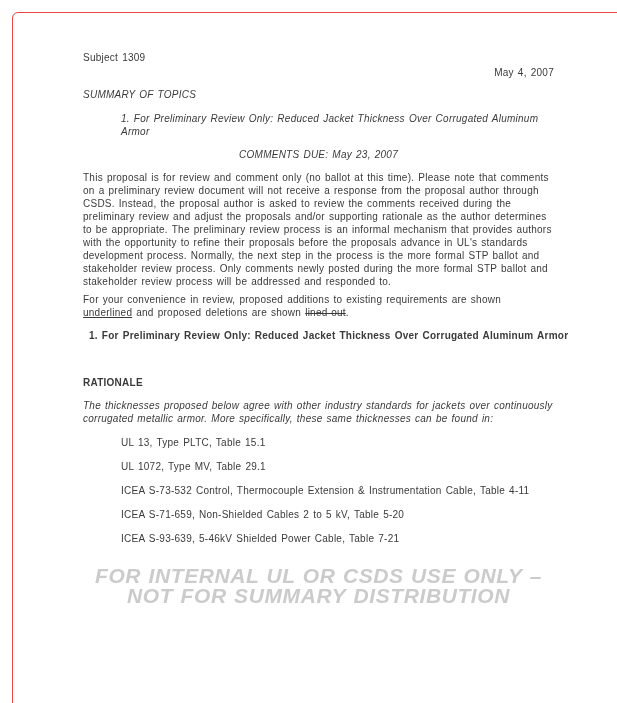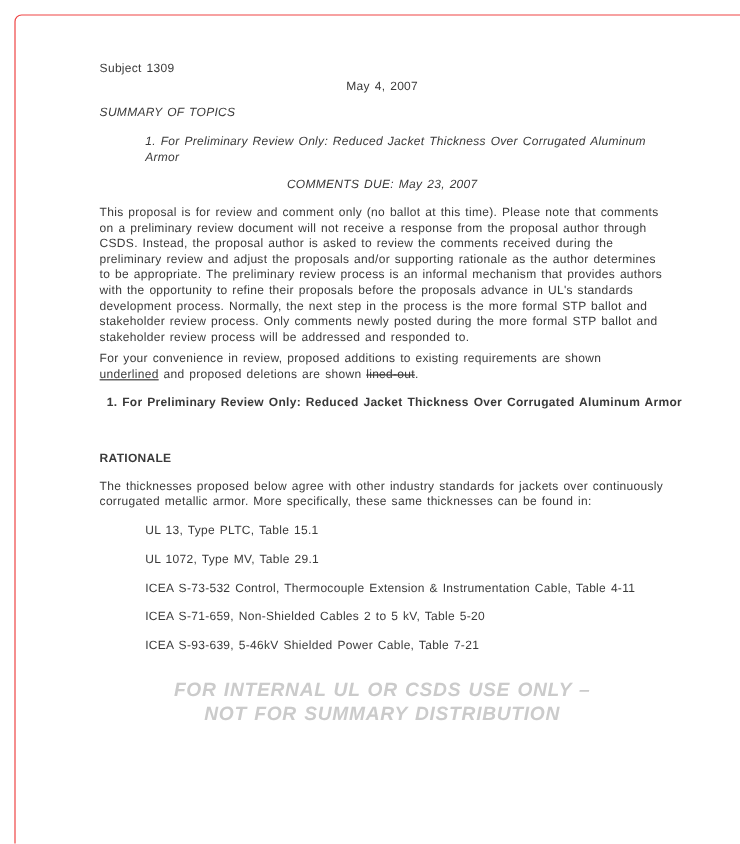--- a/index.html
+++ b/index.html
@@ -19,43 +19,43 @@
     color: #3a3a3a;
     font-size: 10px;
     line-height: 13px;
     letter-spacing: 0.25px;
     word-spacing: 1px;
   }
   .content {
     position: absolute;
     top: 38px; left: 70px; right: 70px;
   }
-  .date-line { text-align: center; margin-top: 2px; }
+  .date-line { text-align: right; margin-top: 2px; }
   .h-italic  { font-weight: normal; font-style: italic; }
   .summary-heading   { margin-top: 9px; }
   .intro-line        { margin-top: 12px; }
   .topic-item        { margin-top: 11px; margin-left: 38px; max-width: 425px; }
   .comments-due      { margin-top: 10px; text-align: center; }
   .body-para         { margin-top: 10px; }
   .convenience-note  { margin-top: 5px; }
   .u  { text-decoration: underline; }
   .st { text-decoration: line-through; }
   .proposal-item {
     margin-top: 10px; margin-left: 6px;
     font-weight: bold; white-space: nowrap;
   }
   .rationale-heading { margin-top: 34px; font-weight: bold; }
   .submitted-by      { margin-top: 10px; }
-  .rationale-para    { margin-top: 10px; }
+  .rationale-para    { margin-top: 10px; font-style: italic; }
   .ref-list          { margin-top: 0; }
   .ref-item          { margin-top: 11px; margin-left: 38px; }
   .watermark {
     margin-top: 21px;
     text-align: center;
-    font-size: 16px;
+    font-size: 21px;
     line-height: 20px;
     font-weight: bold;
     font-style: italic;
     color: #cbcbcb;
     letter-spacing: 0.6px;
   }
 </style>
 </head>
 <body>
 

